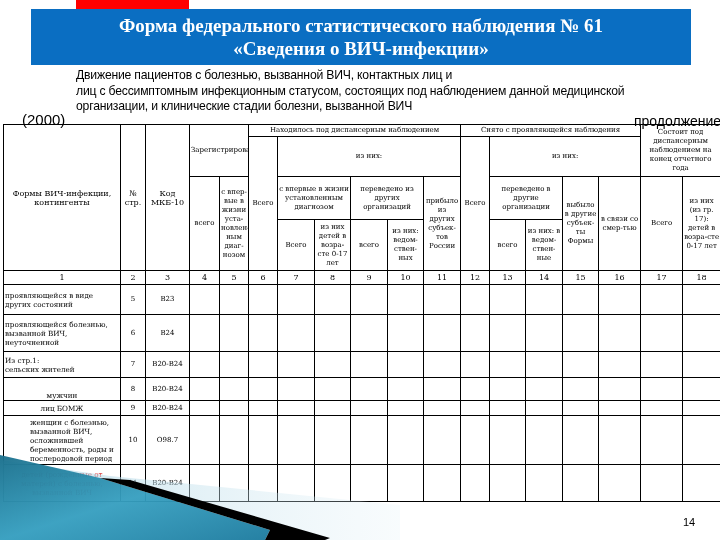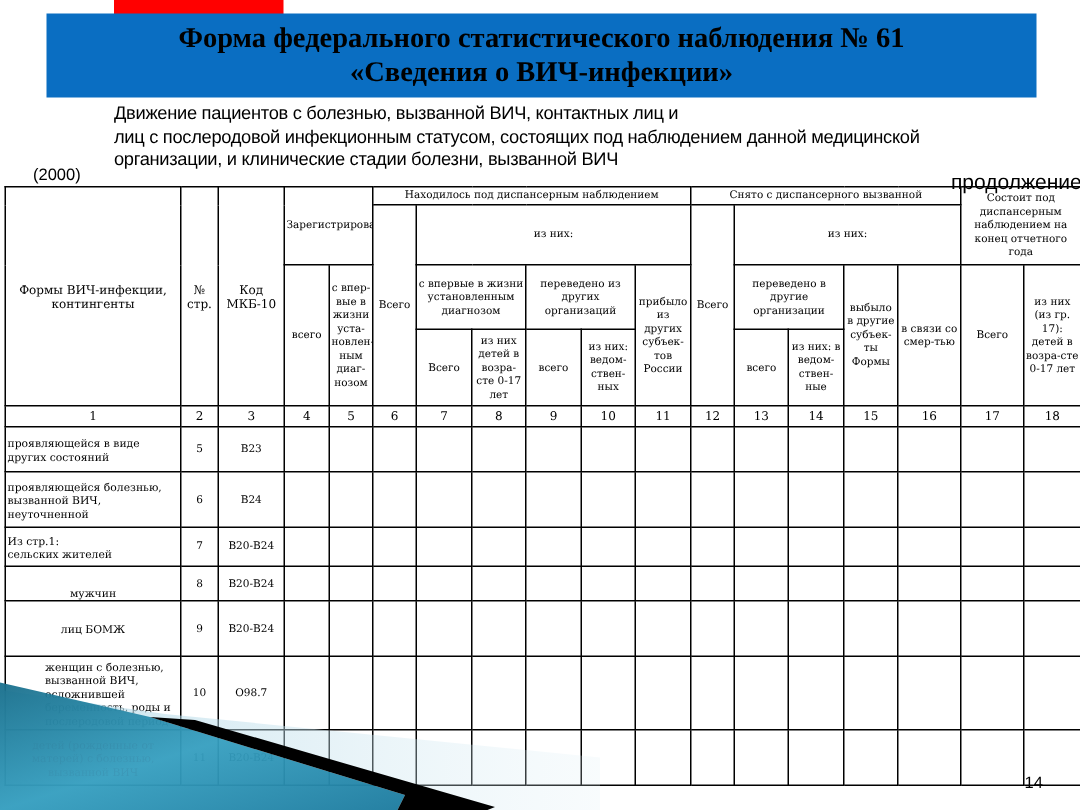--- a/index.html
+++ b/index.html
@@ -1,21 +1,21 @@
 <!DOCTYPE html>
 <html><head>
 <meta charset="utf-8">
 <style>
   html, body { margin:0; padding:0; }
   body { width:720px; height:540px; position:relative; overflow:hidden; background:#ffffff; font-family:"DejaVu Serif", serif; color:#000; }
   .red-bar { position:absolute; left:76px; top:0; width:113px; height:11px; background:#ff0000; }
-  .banner { position:absolute; left:31px; top:9px; width:660px; height:56px; background:#0a6ec2; color:#000000; text-align:center; font-family:"Liberation Serif", serif; font-weight:bold; font-size:19px; line-height:23px; padding-top:5px; box-sizing:border-box; }
+  .banner { position:absolute; left:31px; top:9px; width:660px; height:56px; background:#0a6ec2; color:#ffffff; text-align:center; font-family:"Liberation Serif", serif; font-weight:bold; font-size:19px; line-height:23px; padding-top:5px; box-sizing:border-box; }
   .banner div { white-space:nowrap; }
   .subtitle { position:absolute; left:76px; top:68px; width:620px; font-family:"Liberation Sans", sans-serif; font-size:12.2px; line-height:15.5px; letter-spacing:-0.2px; }
-  .year { position:absolute; left:22px; top:111px; font-family:"Liberation Sans", sans-serif; font-size:11px; }
+  .year { position:absolute; left:22px; top:111px; font-family:"Liberation Sans", sans-serif; font-size:15px; }
   .continued { position:absolute; left:634px; top:113px; font-family:"Liberation Sans", sans-serif; font-size:14px; }
   table.form { position:absolute; left:3px; top:124px; border-collapse:collapse; table-layout:fixed; width:717px; }
   table.form td { border:1px solid #000; font-size:7px; line-height:9px; text-align:center; vertical-align:middle; padding:0 1px; overflow:hidden; font-family:"DejaVu Serif", serif; }
   table.form td.lbl { text-align:left; font-size:7.2px; }
   td.hdrlg { font-size:8px !important; }
   tr.num td { font-size:8px; height:13px; }
   .red { color:#d40000; }
   .swoosh { position:absolute; left:0; top:0; width:720px; height:540px; pointer-events:none; }
   .page-num { position:absolute; left:683px; top:516px; font-family:"Liberation Sans", sans-serif; font-size:11px; }
 </style>
@@ -23,21 +23,21 @@
 <body>
 
 <div class="red-bar"></div>
 <div class="banner">
   <div>Форма федерального статистического наблюдения № 61</div>
   <div>«Сведения о ВИЧ-инфекции»</div>
 </div>
 
 <div class="subtitle">
   <div>Движение пациентов с болезнью, вызванной ВИЧ, контактных лиц и</div>
-  <div>лиц с послеродовой инфекционным статусом, состоящих под наблюдением данной медицинской</div>
+  <div>лиц с бессимптомным инфекционным статусом, состоящих под наблюдением данной медицинской</div>
   <div>организации, и клинические стадии болезни, вызванной ВИЧ</div>
 </div>
 
 <div class="year">(2000)</div>
 <div class="continued">продолжение</div>
 
 <table class="form">
   <colgroup>
     <col style="width:117px">
       <col style="width:25px">
@@ -58,21 +58,21 @@
       <col style="width:42px">
       <col style="width:38px">
   </colgroup>
   <tbody>
       <tr style="height:12px">
     <td rowspan="4" class="hdrlg">Формы ВИЧ-инфекции, контингенты</td>
     <td rowspan="4" class="hdrlg">№ стр.</td>
     <td rowspan="4" class="hdrlg">Код МКБ-10</td>
     <td rowspan="2" colspan="2">Зарегистрировано</td>
     <td colspan="6">Находилось под диспансерным наблюдением</td>
-    <td colspan="5">Снято с диспансерного вызванной</td>
+    <td colspan="5">Снято с проявляющейся наблюдения</td>
     <td rowspan="2" colspan="2">Состоит под диспансерным наблюдением на конец отчетного года</td>
   </tr>
   <tr style="height:40px">
     <td rowspan="3">Всего</td>
     <td colspan="5">из них:</td>
     <td rowspan="3">Всего</td>
     <td colspan="4">из них:</td>
   </tr>
   <tr style="height:43px">
     <td rowspan="2">всего</td>
@@ -191,21 +191,21 @@
         <td></td>
         <td></td>
         <td></td>
         <td></td>
         <td></td>
         <td></td>
         <td></td>
         <td></td>
         <td></td>
   </tr>
-  <tr style="height:37px">
+  <tr style="height:15px">
     <td class="lbl" style="text-align:center">лиц БОМЖ</td>
     <td>9</td>
     <td>B20-B24</td>
     <td></td>
         <td></td>
         <td></td>
         <td></td>
         <td></td>
         <td></td>
         <td></td>

